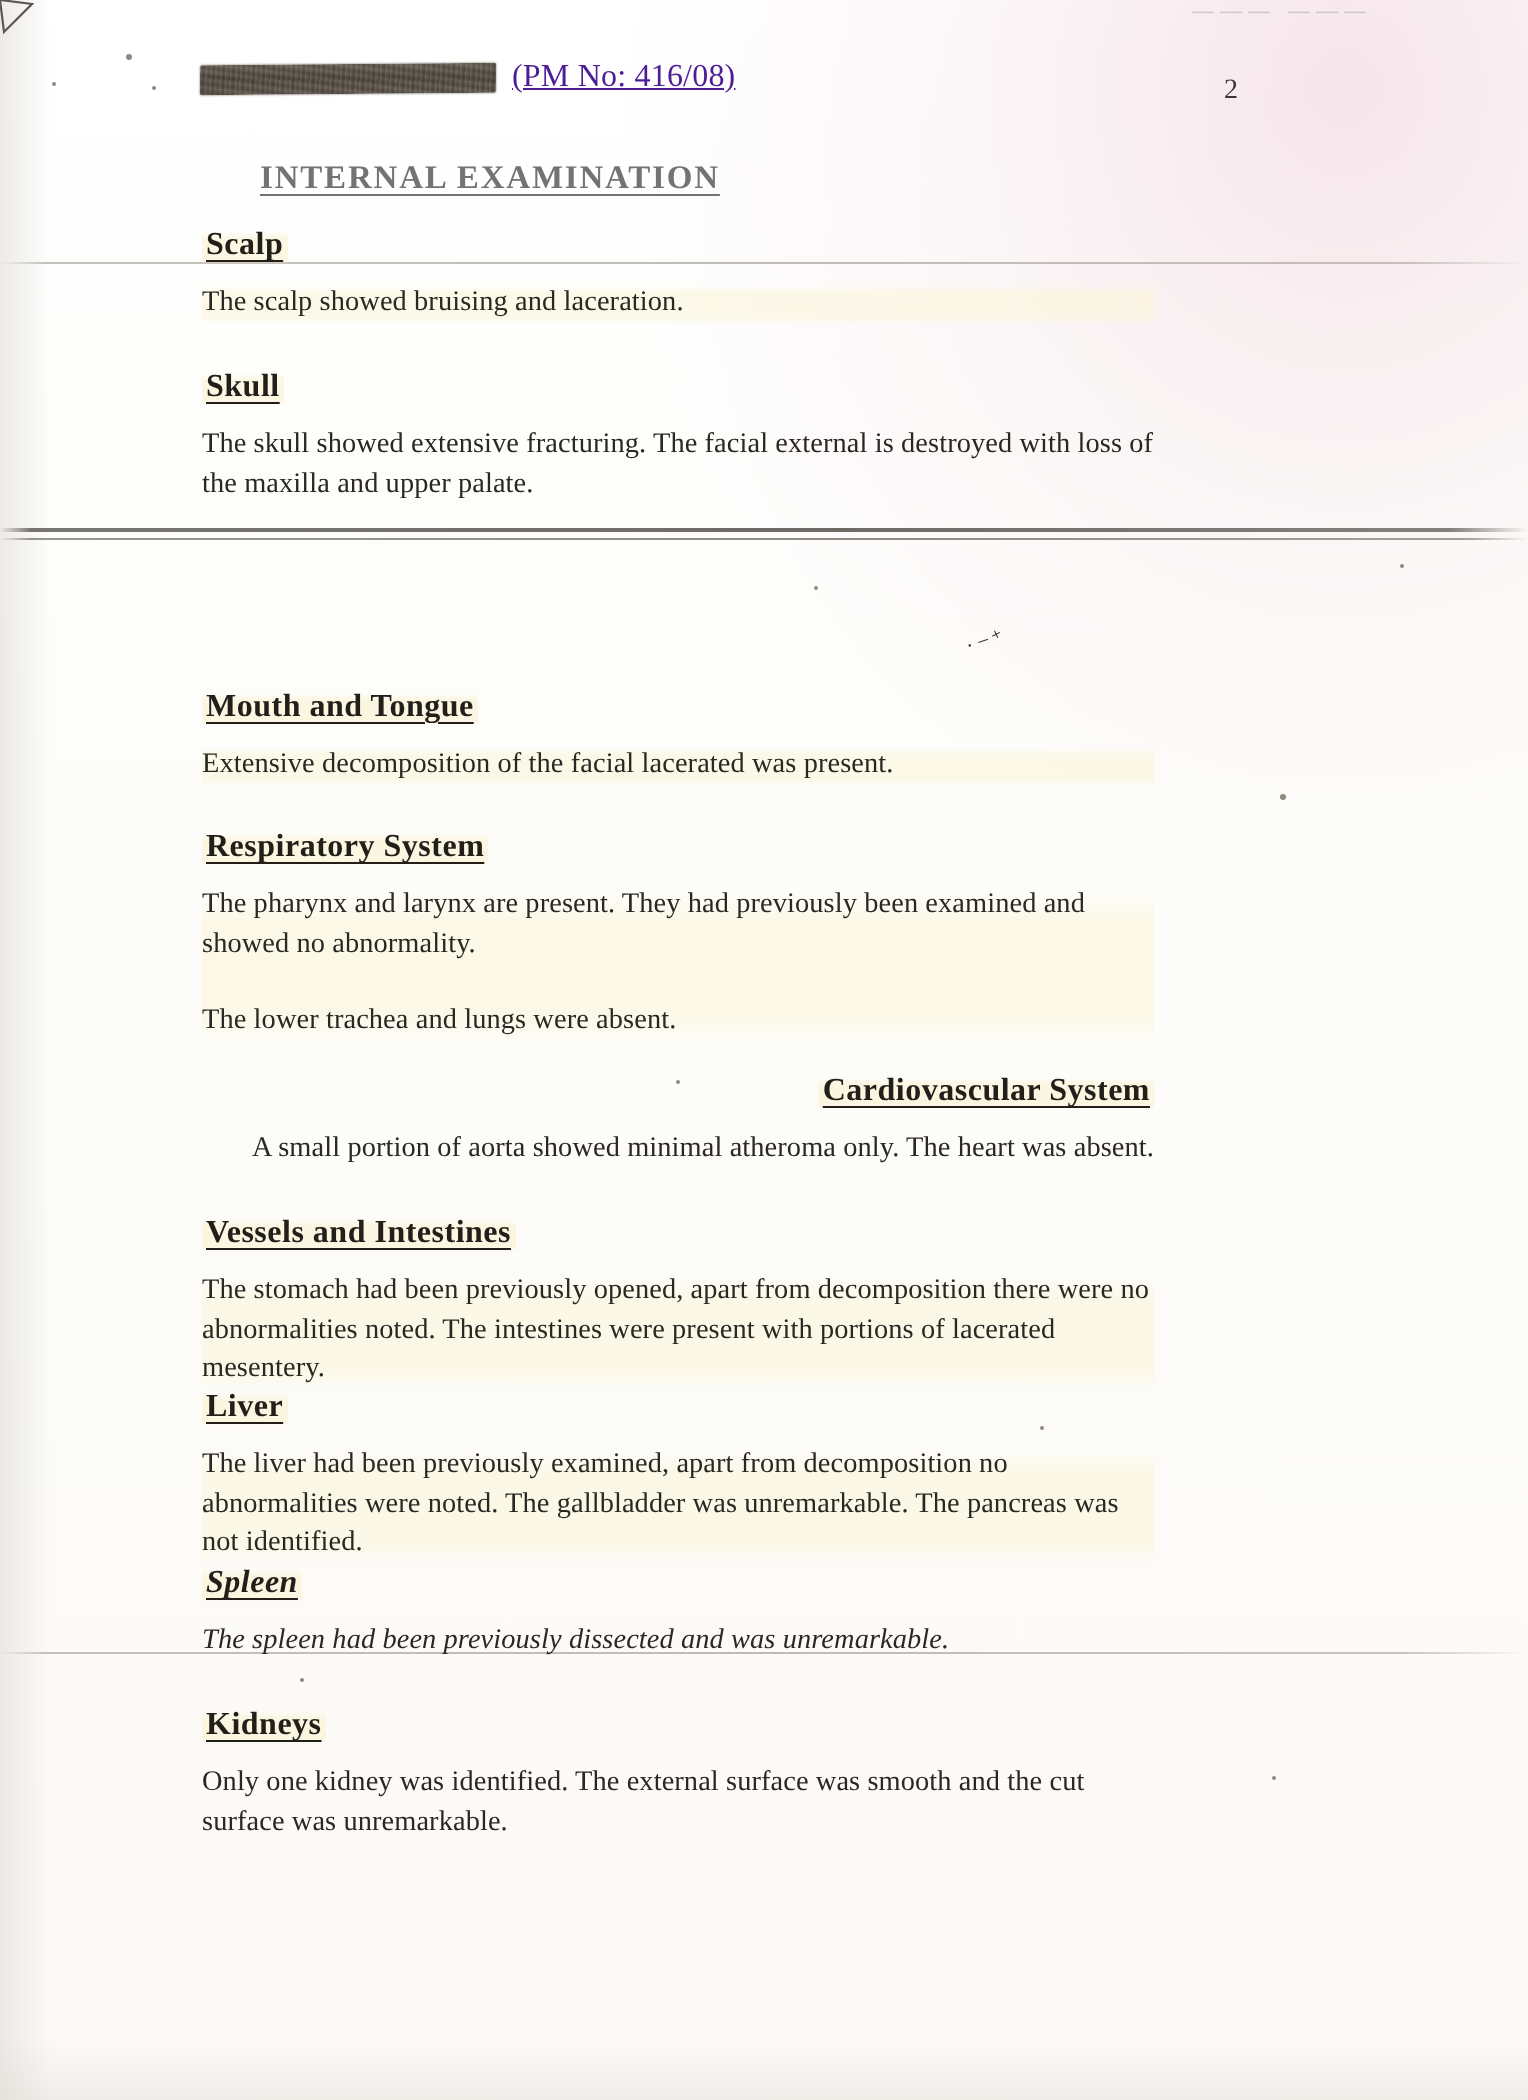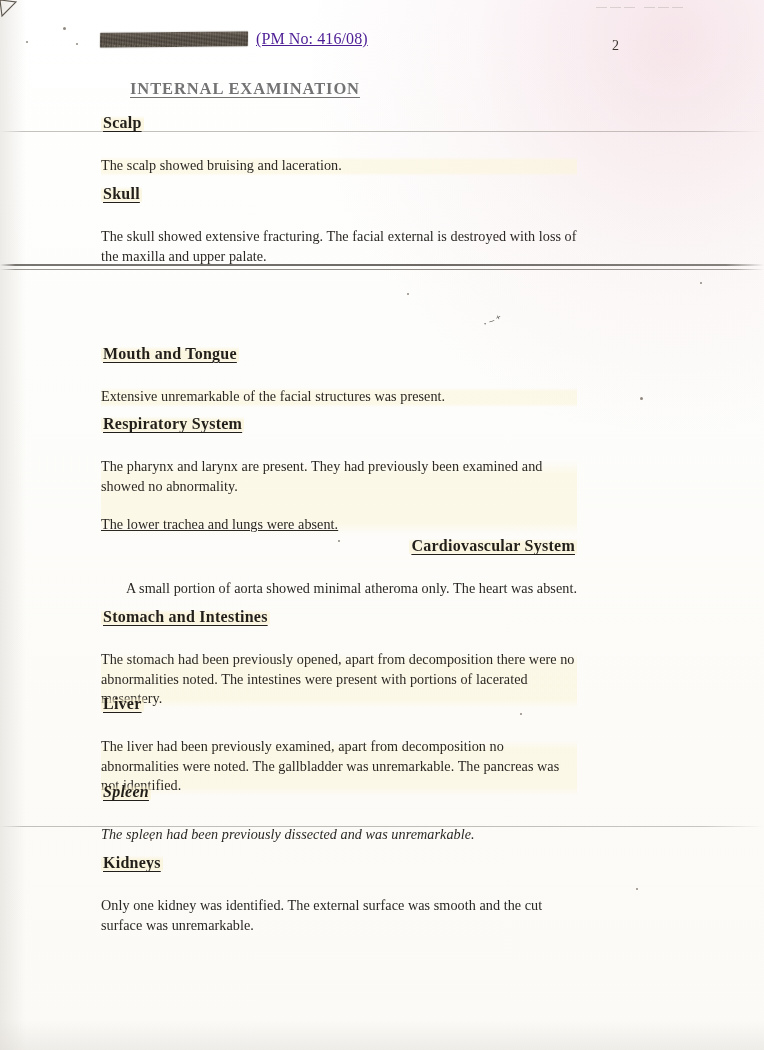--- a/index.html
+++ b/index.html
@@ -176,32 +176,31 @@
     color: #221f1b;
     display: inline-block;
     background: linear-gradient(180deg, rgba(252,246,222,0.0) 8%, rgba(250,242,209,0.62) 30%, rgba(250,242,209,0.62) 86%, rgba(252,246,222,0.0) 100%);
     padding: 0 2px;
   }
   .sec-body {
     font-size: 14.2px;
     line-height: 19.5px;
     color: #2b2824;
     width: 476px;
-    margin-top: 24px;
+    margin-top: 10px;
     letter-spacing: 0.05px;
   }
   .sec-body.tinted {
     background: linear-gradient(180deg, rgba(252,247,226,0.0) 4%, rgba(251,245,216,0.55) 22%, rgba(251,245,216,0.55) 84%, rgba(252,247,226,0.0) 100%);
   }
   .sec-body p {
     margin: 0;
   }
   .sec-body p + p {
     margin-top: 19px;
-    text-decoration: underline;
   }
 
   
   .pen-mark {
     position: absolute;
     color: #3c3831;
     font-size: 11px;
     pointer-events: none;
   }
 </style>
@@ -260,41 +259,41 @@
         <p>The skull showed extensive fracturing.  The facial external is destroyed with loss of the maxilla and upper palate.</p>
       </div>
     </div>
 
     <div class="pen-mark" style="left:483px; top:316px; transform:rotate(-18deg);">· −</div>
     <div class="pen-mark" style="left:494px; top:313px; transform:rotate(-26deg);"> ⁺</div>
 
     <div class="sec" style="top:345px;">
       <div class="sec-head">Mouth and Tongue</div>
       <div class="sec-body tinted">
-        <p>Extensive unremarkable of the facial structures was present.</p>
+        <p>Extensive decomposition of the facial lacerated was present.</p>
       </div>
     </div>
 
     <div class="sec" style="top:415px;">
       <div class="sec-head">Respiratory System</div>
       <div class="sec-body tinted">
         <p>The pharynx and larynx are present.  They had previously been examined and showed no abnormality.</p>
         <p>The lower trachea and lungs were absent.</p>
       </div>
     </div>
 
     <div class="sec" style="top:537px;text-align:right;">
       <div class="sec-head">Cardiovascular System</div>
       <div class="sec-body">
         <p>A small portion of aorta showed minimal atheroma only.  The heart was absent.</p>
       </div>
     </div>
 
     <div class="sec" style="top:608px;">
-      <div class="sec-head">Stomach and Intestines</div>
+      <div class="sec-head">Vessels and Intestines</div>
       <div class="sec-body tinted">
         <p>The stomach had been previously opened, apart from decomposition there were no abnormalities noted.  The intestines were present with portions of lacerated mesentery.</p>
       </div>
     </div>
 
     <div class="sec" style="top:695px;">
       <div class="sec-head">Liver</div>
       <div class="sec-body tinted">
         <p>The liver had been previously examined, apart from decomposition no abnormalities were noted.  The gallbladder was unremarkable.  The pancreas was not identified.</p>
       </div>

